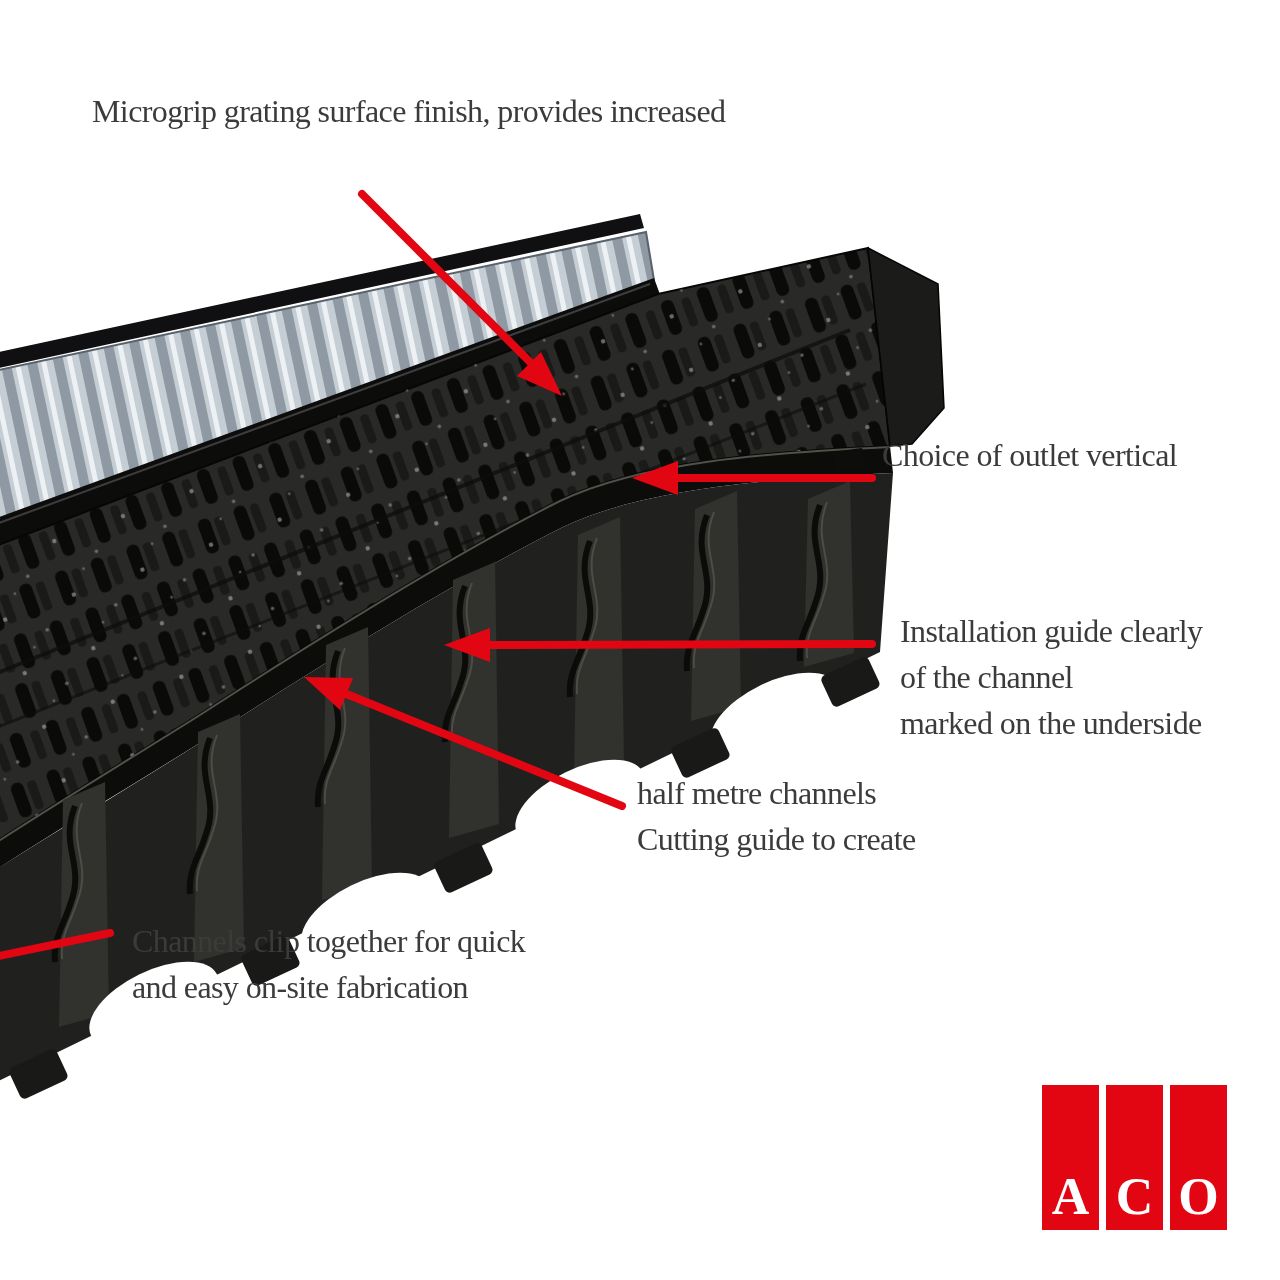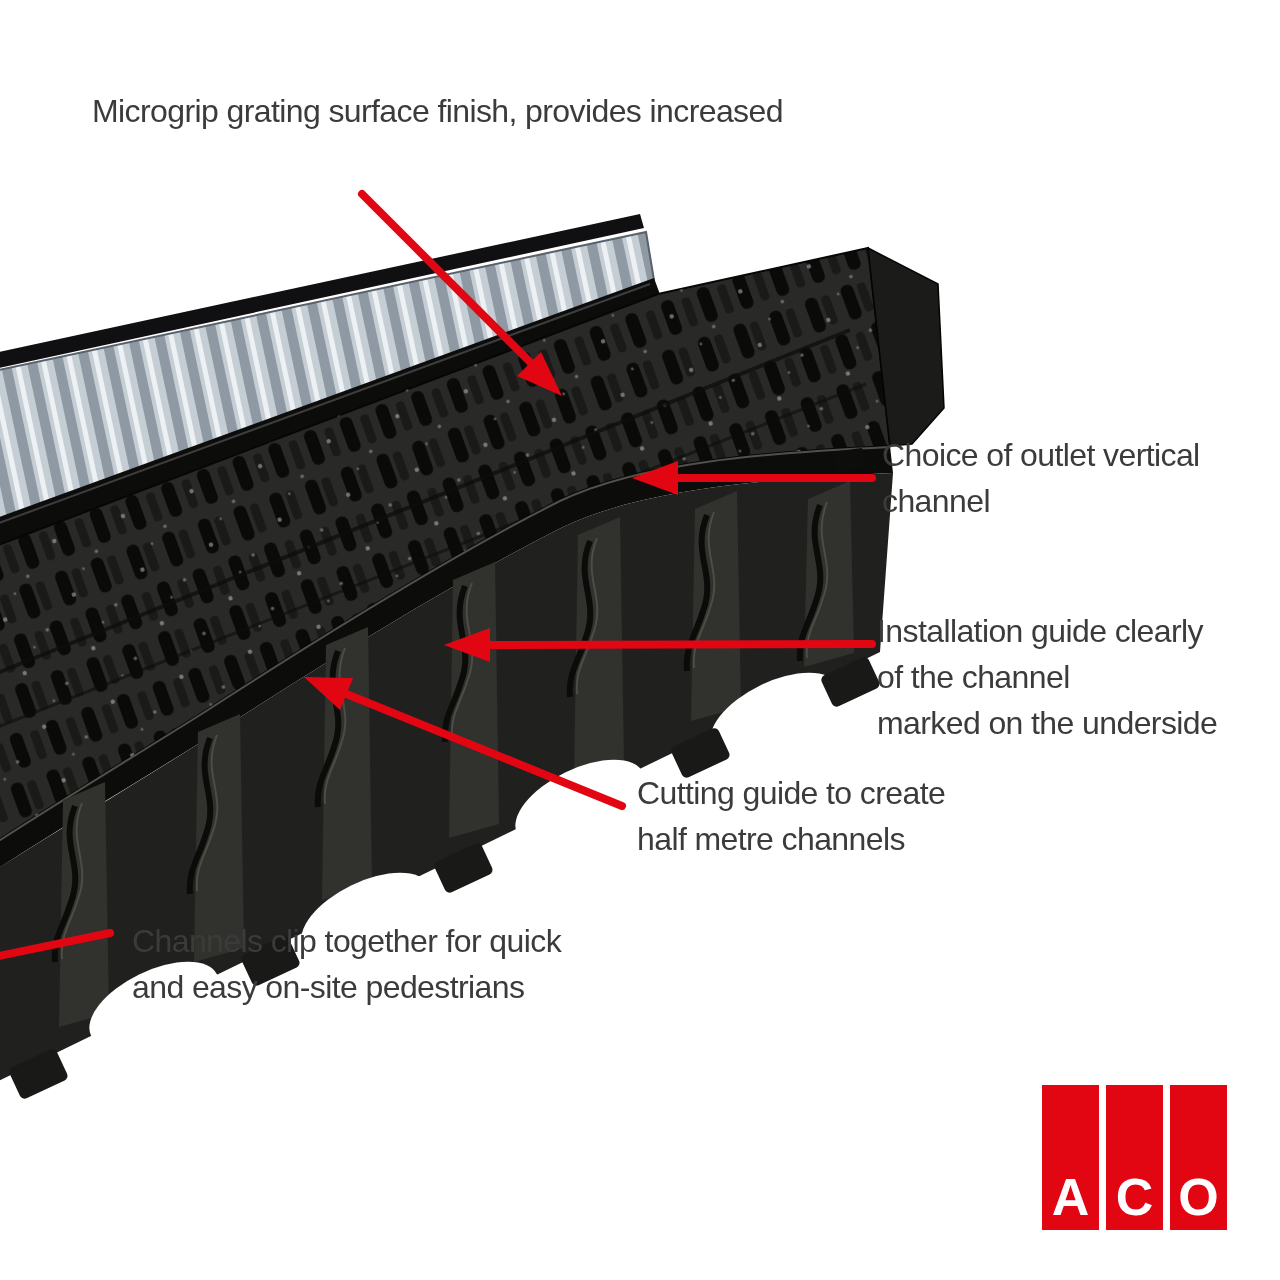--- a/index.html
+++ b/index.html
@@ -1,18 +1,18 @@
 <!DOCTYPE html>
 <html><head>
 <meta charset="utf-8">
 <style>
   html,body{margin:0;padding:0;background:#ffffff;}
   .stage{
     position:relative;width:1280px;height:1280px;background:#ffffff;
-    overflow:hidden;font-family:Liberation Sans, sans-serif;
+    overflow:hidden;font-family:Liberation Serif, serif;
   }
   .stage svg{position:absolute;left:0;top:0;}
   .callout{
     position:absolute;color:#3b3b3b;font-size:32px;line-height:46px;
     letter-spacing:-0.6px;
   }
   .callout div{white-space:nowrap;}
   .logo{position:absolute;left:1042px;top:1085px;display:flex;gap:7px;}
   .logo .bar{
     width:57px;height:145px;background:#e20613;
@@ -156,37 +156,36 @@
       </g>
     </g>
   </svg>
 
   <div class="callout" style="left:92px;top:88px">
     <div>Microgrip grating surface finish, provides increased</div>
   </div>
 
   <div class="callout" style="left:882px;top:432px">
     <div>Choice of outlet vertical</div>
-    <div>channel</div>
   </div>
 
-  <div class="callout" style="left:877px;top:608px">
+  <div class="callout" style="left:900px;top:608px">
     <div>Installation guide clearly</div>
     <div>of the channel</div>
     <div>marked on the underside</div>
   </div>
 
   <div class="callout" style="left:637px;top:770px">
+    <div>half metre channels</div>
     <div>Cutting guide to create</div>
-    <div>half metre channels</div>
   </div>
 
   <div class="callout" style="left:132px;top:918px">
     <div>Channels clip together for quick</div>
-    <div>and easy on-site pedestrians</div>
+    <div>and easy on-site fabrication</div>
   </div>
 
   <div class="logo">
     <div class="bar">
       <span>A</span>
     </div>
     <div class="bar">
       <span>C</span>
     </div>
     <div class="bar">

